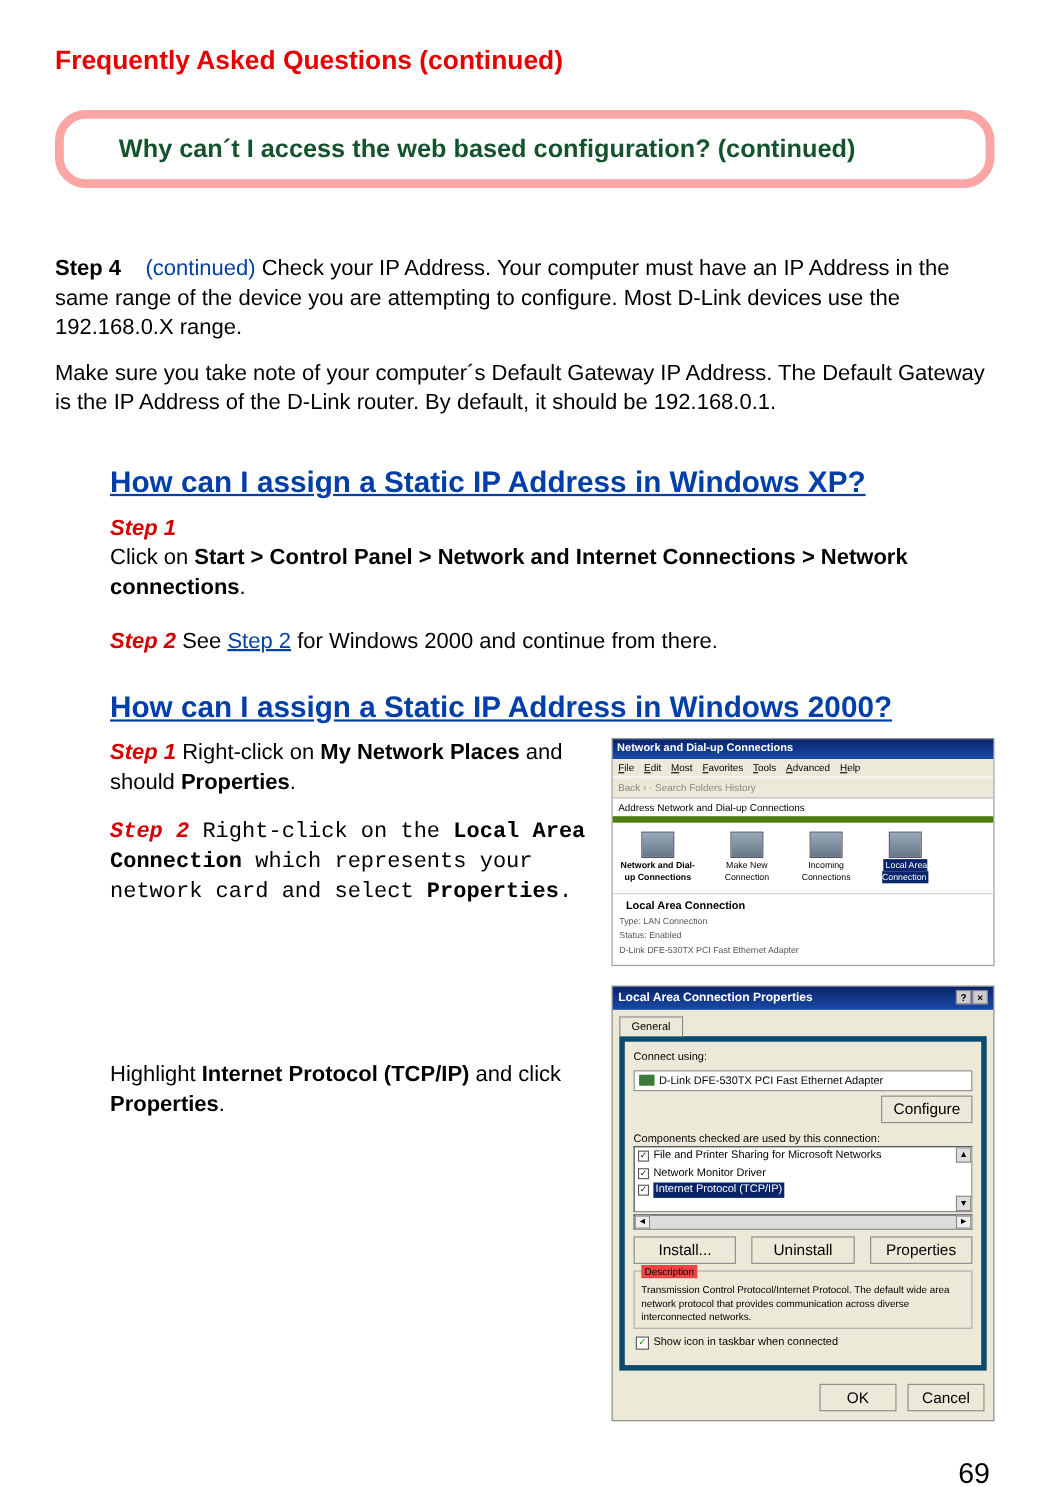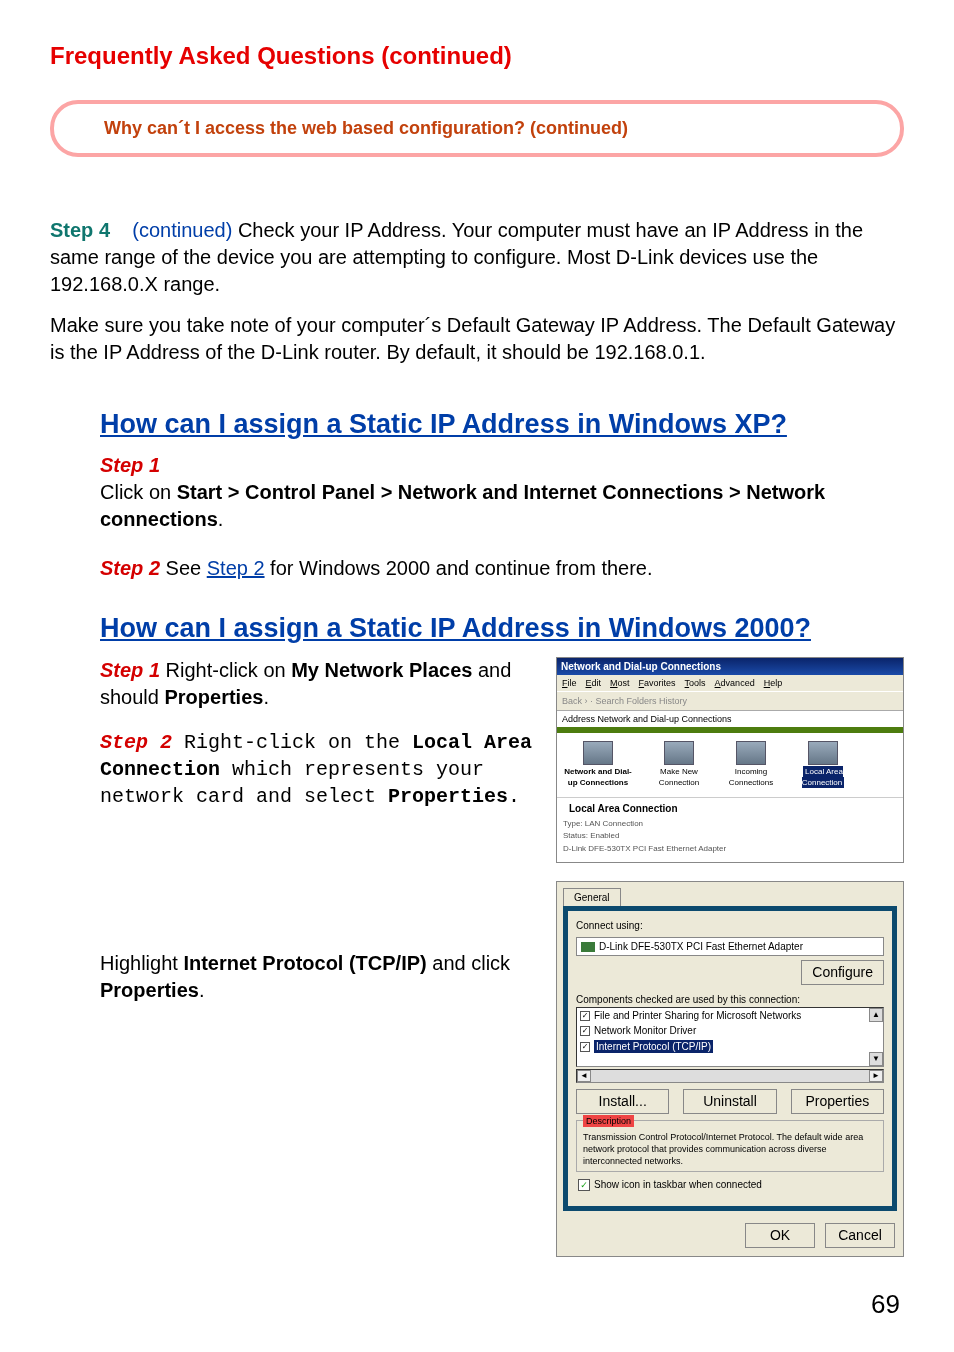--- a/index.html
+++ b/index.html
@@ -13,30 +13,30 @@
     font-size: 20px;
     line-height: 1.35;
   }
   .page-title {
     color: #e60000;
     font-size: 24px;
     font-weight: bold;
     margin-bottom: 28px;
   }
   .faq-box {
-    border: 4px solid #fca5a5;
+    border: 8px solid #fca5a5;
     border-radius: 28px;
     padding: 12px 30px 12px 50px;
-    color: #c2410c;
-    font-size: 18px;
+    color: #14532d;
+    font-size: 23px;
     font-weight: bold;
     margin-bottom: 60px;
   }
   .step-label {
-    color: #0f766e;
+    color: #000000;
     font-weight: bold;
   }
   .continued {
     color: #003ea8;
   }
   p { margin: 0 0 14px 0; }
   .link-heading {
     color: #003ea8;
     font-size: 27px;
     font-weight: bold;
@@ -328,20 +328,27 @@
       </div>
       <div class="info-block">
         <div class="bold-row">Local Area Connection</div>
         <div class="info-line">Type: LAN Connection</div>
         <div class="info-line">Status: Enabled</div>
         <div class="info-line">D-Link DFE-530TX PCI Fast Ethernet Adapter</div>
       </div>
     </div>
 
     <div class="win-shot2">
+      <div class="titlebar2">
+        <span>Local Area Connection Properties</span>
+        <span class="btns">
+          <span>?</span>
+          <span>×</span>
+        </span>
+      </div>
       <div class="tab">General</div>
       <div class="dlg-body">
         <div>Connect using:</div>
         <div class="field-box" style="margin:4px 0;">
           <span class="adapter-icon"></span>
           <span>D-Link DFE-530TX PCI Fast Ethernet Adapter</span>
         </div>
         <div style="text-align:right; margin:4px 0 8px 0;">
           <span class="btn">Configure</span>
         </div>

